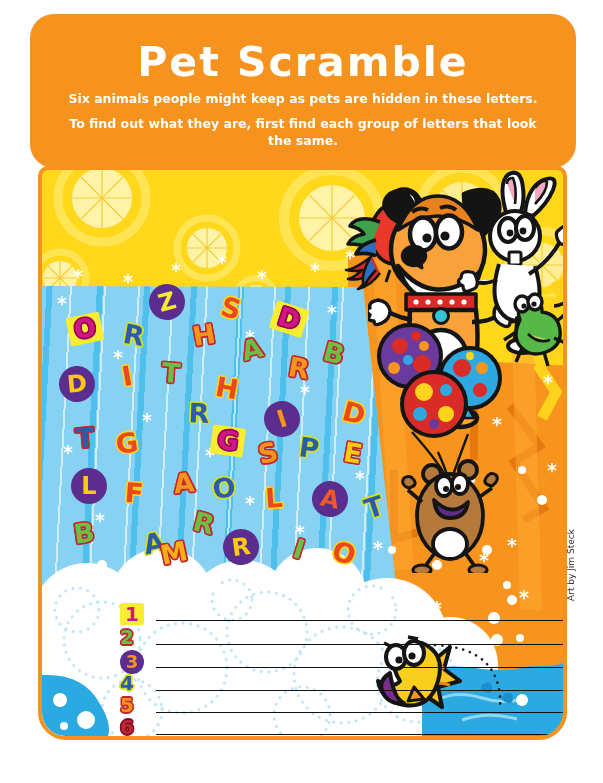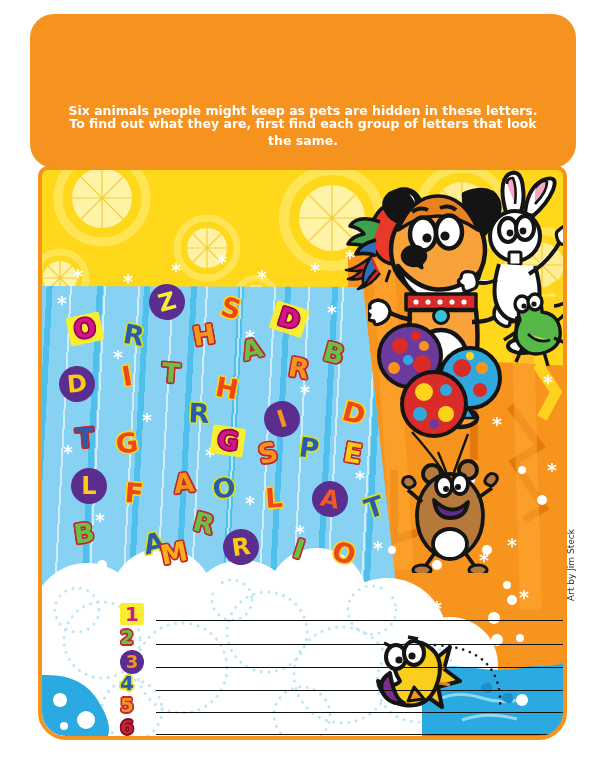--- a/index.html
+++ b/index.html
@@ -2,21 +2,21 @@
 <html><head>
 <meta charset="utf-8">
 <style>
   html,body{margin:0;padding:0;background:#fff;}
   #page{position:relative;width:603px;height:783px;background:#fff;overflow:hidden;
         font-family:"DejaVu Sans","Liberation Sans",sans-serif;}
   
   #header{position:absolute;left:30px;top:14px;width:546px;height:154px;background:#F6921E;border-radius:24px;z-index:30;}
   #title{position:absolute;left:0;right:0;top:24px;text-align:center;color:#fff;font-size:41px;font-weight:800;letter-spacing:2px;}
   .instr{position:absolute;left:30px;right:30px;text-align:center;color:#fff;font-size:12.5px;font-weight:700;line-height:17px;}
-  #instr0{top:88px}#instr1{top:101px}#instr2{top:122px}
+  #instr0{top:76px}#instr1{top:101px}#instr2{top:122px}
   
   #panel{position:absolute;left:38px;top:166px;width:521px;height:566px;border:4px solid #F6921E;
          border-radius:10px 10px 28px 28px;overflow:hidden;background:#FFD81C;z-index:10;}
   #panel .layer{position:absolute;left:0;top:0;width:521px;height:566px;}
   svg{display:block}
   #orange-region{background:#F7941D;
     clip-path:polygon(306px 85px,378px 85px,378px 163px,521px 163px,521px 566px,330px 566px,353px 414px,321px 118px,306px 118px);
     z-index:3;}
   #lizard-patch{position:absolute;left:428px;top:125px;width:95px;height:68px;background:#FFD81C;transform:rotate(3deg);z-index:4;}
   #blue-board{z-index:5;
@@ -50,20 +50,21 @@
   
   #credit{position:absolute;left:566px;top:620px;width:110px;transform:rotate(-90deg);transform-origin:left top;
           font-size:9px;color:#333;text-align:center;z-index:31;}
 </style>
 </head>
 <body>
 
 <div id="page">
 
   <div id="header">
+    <div id="title">Pet Scramble</div>
     <div id="instr0" class="instr">Six animals people might keep as pets are hidden in these letters.</div>
     <div id="instr1" class="instr">To find out what they are,  first find each group of letters that look the same.</div>
   </div>
 
   <div id="panel">
 
     <svg class="layer z2" viewBox="0 0 521 566">
       <g stroke="#F2CE3B" stroke-width="1.2">
         <g transform="translate(60,28)">
             <circle r="44" fill="none" stroke="#FFE763" stroke-width="9" opacity=".8"></circle>

